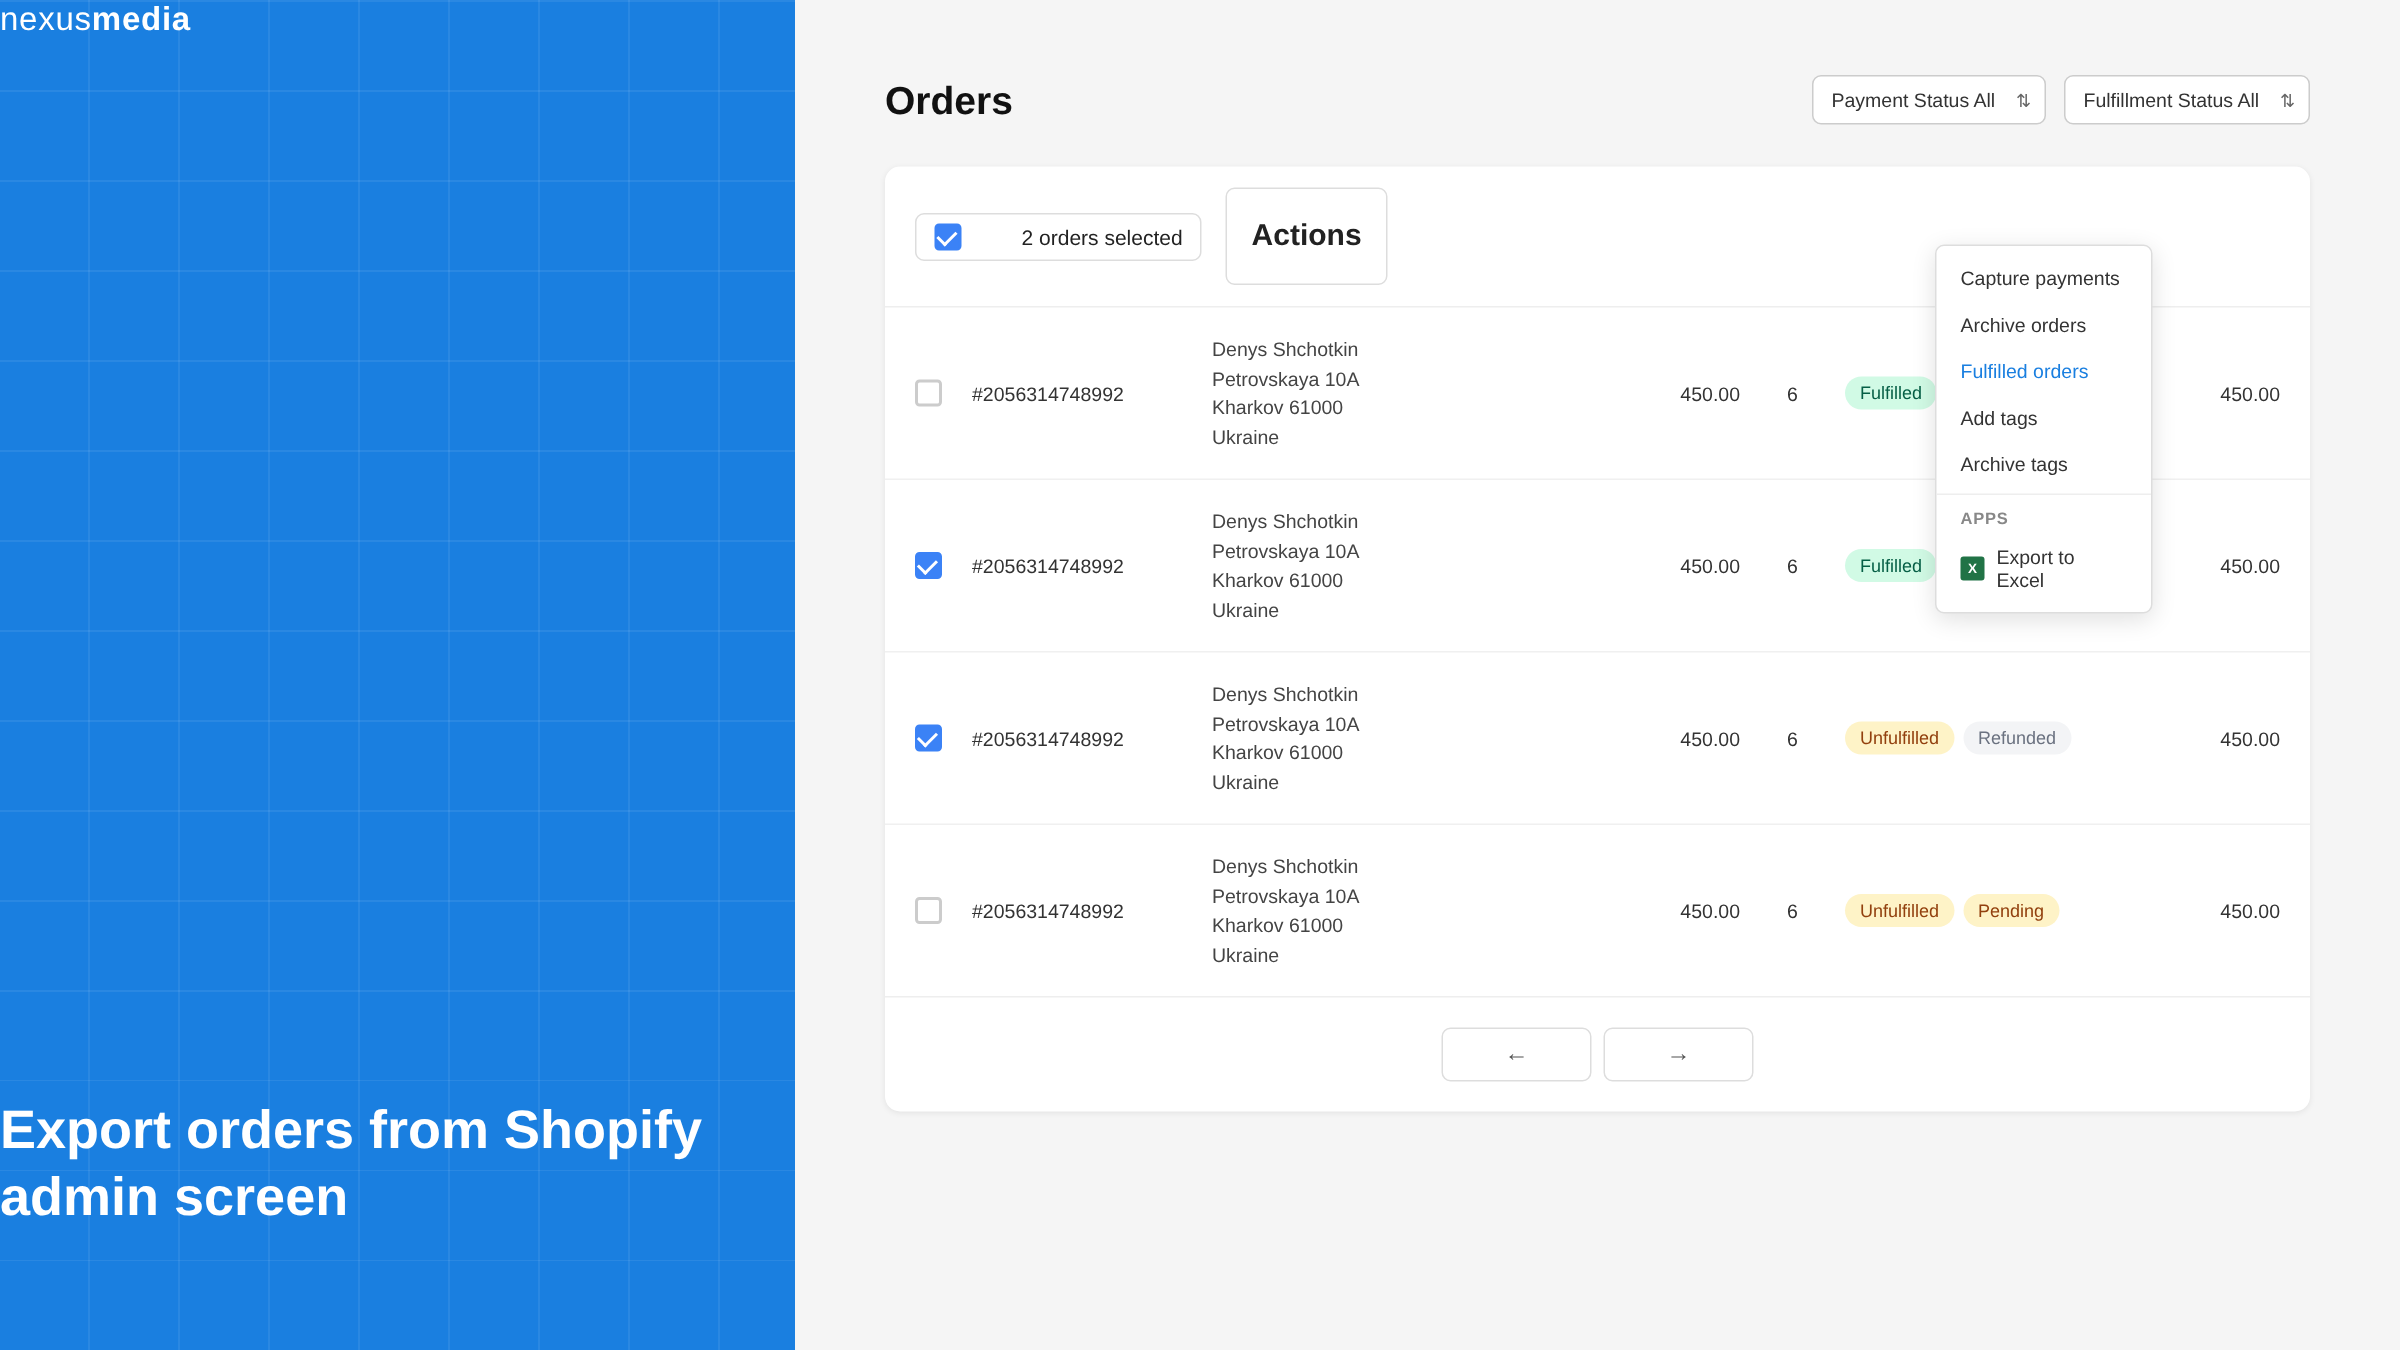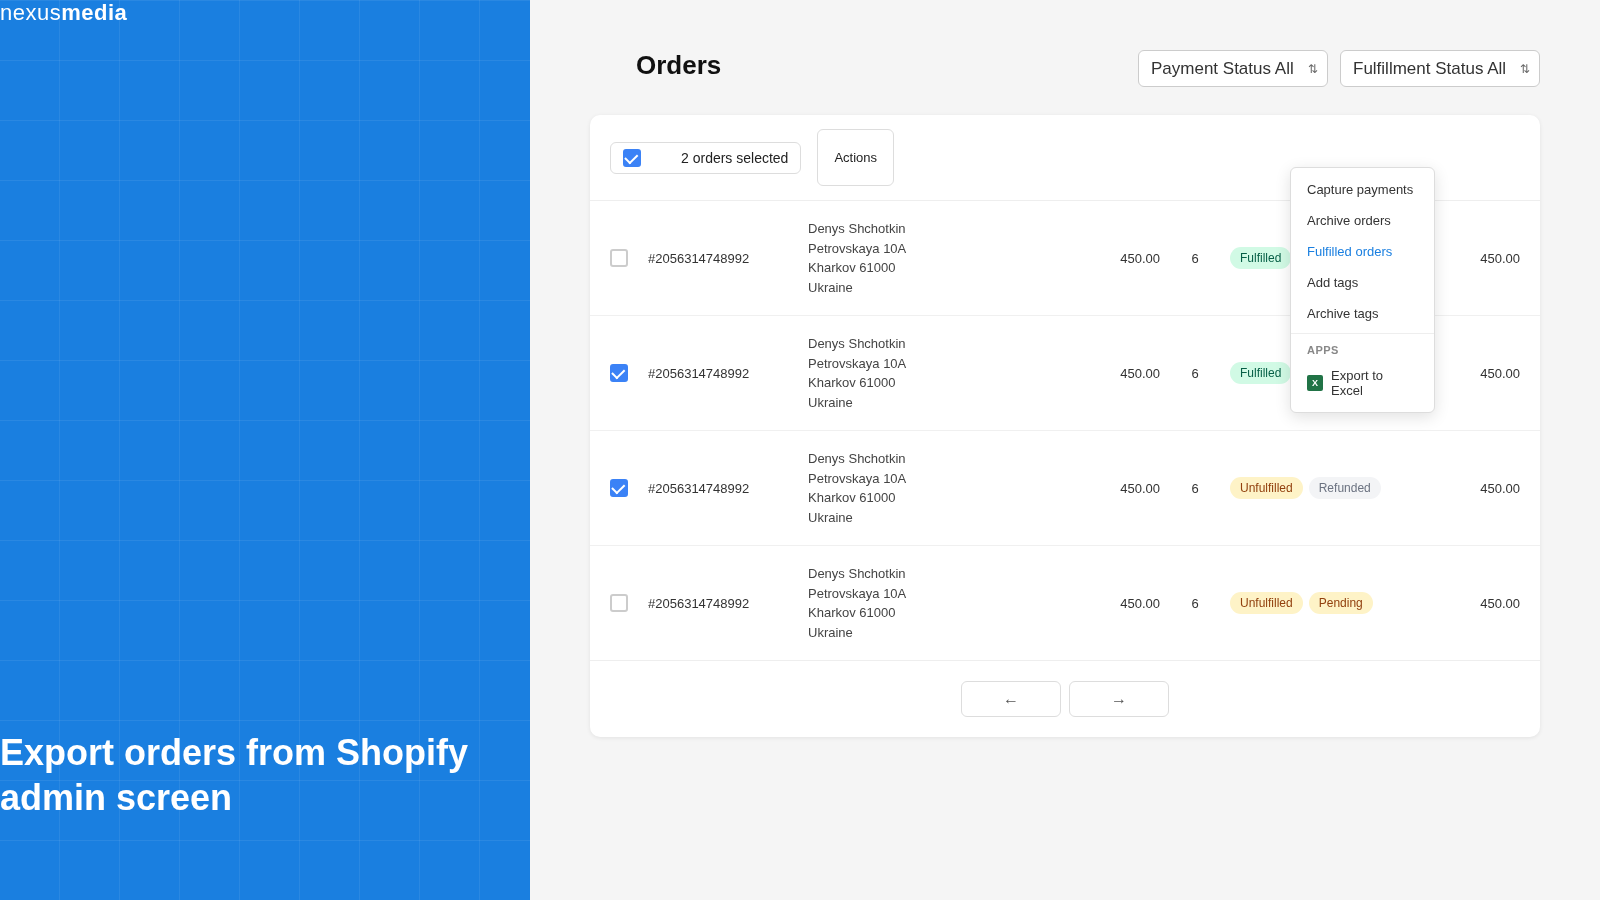--- a/index.html
+++ b/index.html
@@ -58,39 +58,38 @@
     .right-panel {
       flex: 1;
       background: #f5f5f5;
       padding: 50px 60px;
       position: relative;
       overflow: hidden;
     }
 
     .page-header {
       display: flex;
-      align-items: flex-start;
+      align-items: flex-end;
       justify-content: space-between;
       margin-bottom: 28px;
-      margin-left: 46px;
     }
     .page-title {
       font-size: 26px;
       font-weight: 700;
       color: #111;
     }
     .header-filters {
       display: flex;
       gap: 12px;
     }
     .filter-select {
       border: 1px solid #ccc;
       border-radius: 6px;
       padding: 8px 32px 8px 12px;
-      font-size: 17px;
+      font-size: 13px;
       color: #333;
       background: white;
       appearance: none;
       cursor: pointer;
       position: relative;
     }
     .filter-wrapper {
       position: relative;
       display: inline-block;
     }
@@ -155,22 +154,22 @@
       font-size: 14px;
       font-weight: 500;
       color: #222;
       margin-left: 32px;
     }
     .actions-btn {
       background: white;
       border: 1px solid #ddd;
       border-radius: 6px;
       padding: 20px 16px;
-      font-size: 13px;
-      font-weight: 400;
+      font-size: 20px;
+      font-weight: 700;
       color: #222;
       cursor: pointer;
     }
 
     
     .dropdown-menu {
       position: absolute;
       top: 52px;
       left: 700px;
       background: white;

